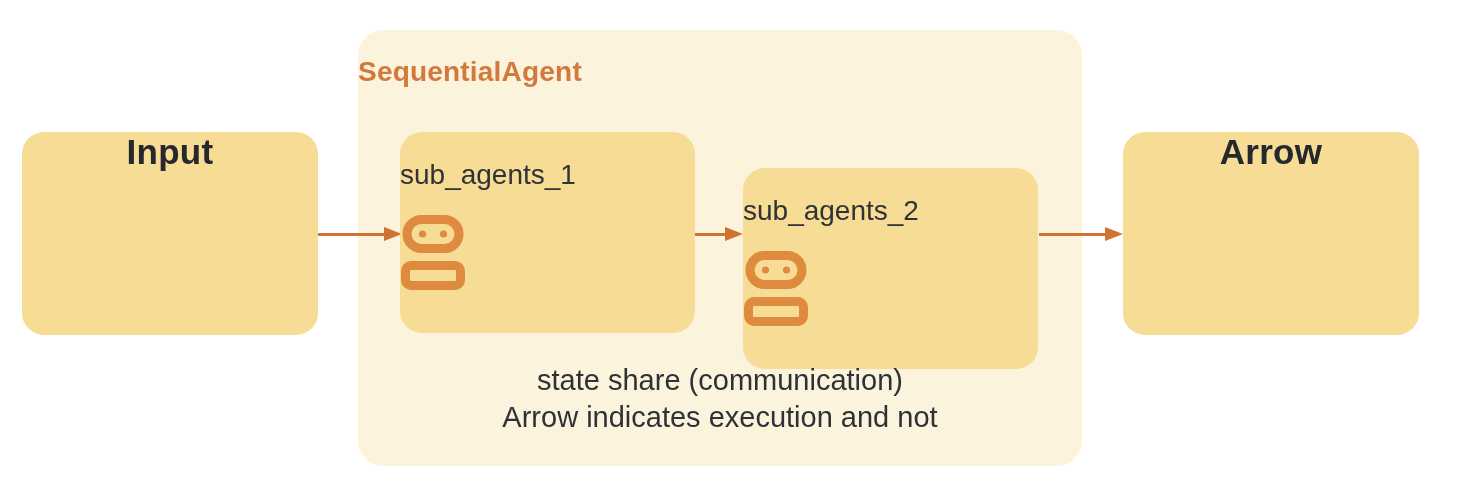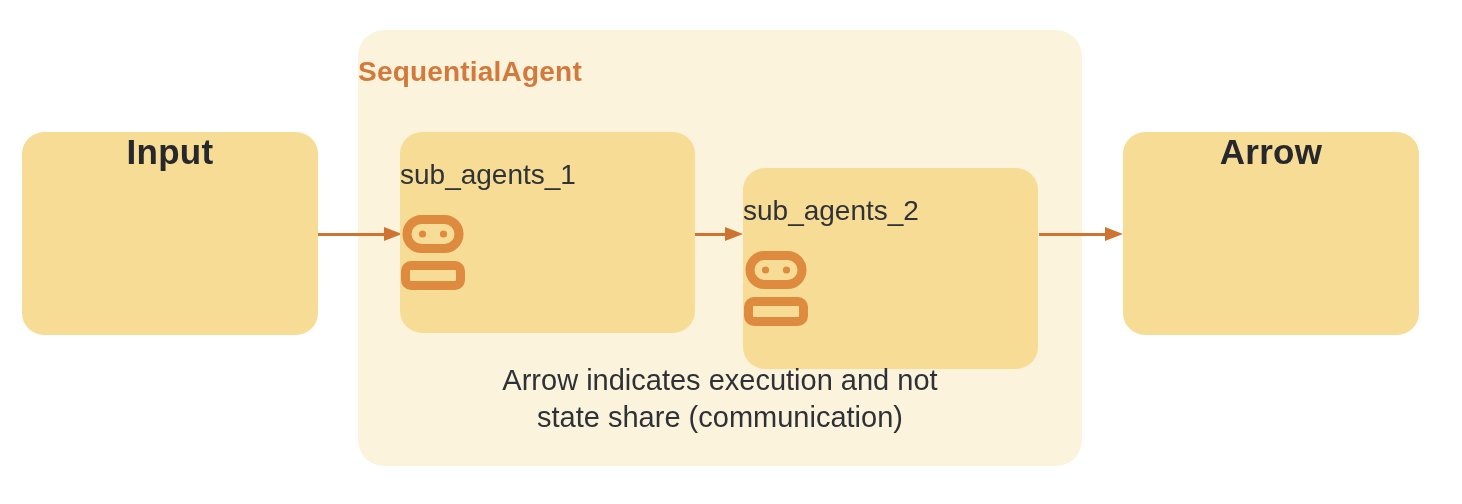--- a/index.html
+++ b/index.html
@@ -131,17 +131,17 @@
   <div class="arrow arrow-3">
     <div class="shaft"></div>
     <div class="head"></div>
   </div>
 
   <div class="node io-node output-node">
     <span>Arrow</span>
   </div>
 
   <div class="note">
+    <span>state share (communication)</span>
     <span>Arrow indicates execution and not</span>
-    <span>state share (communication)</span>
   </div>
 
 </div>
 
 </body></html>

